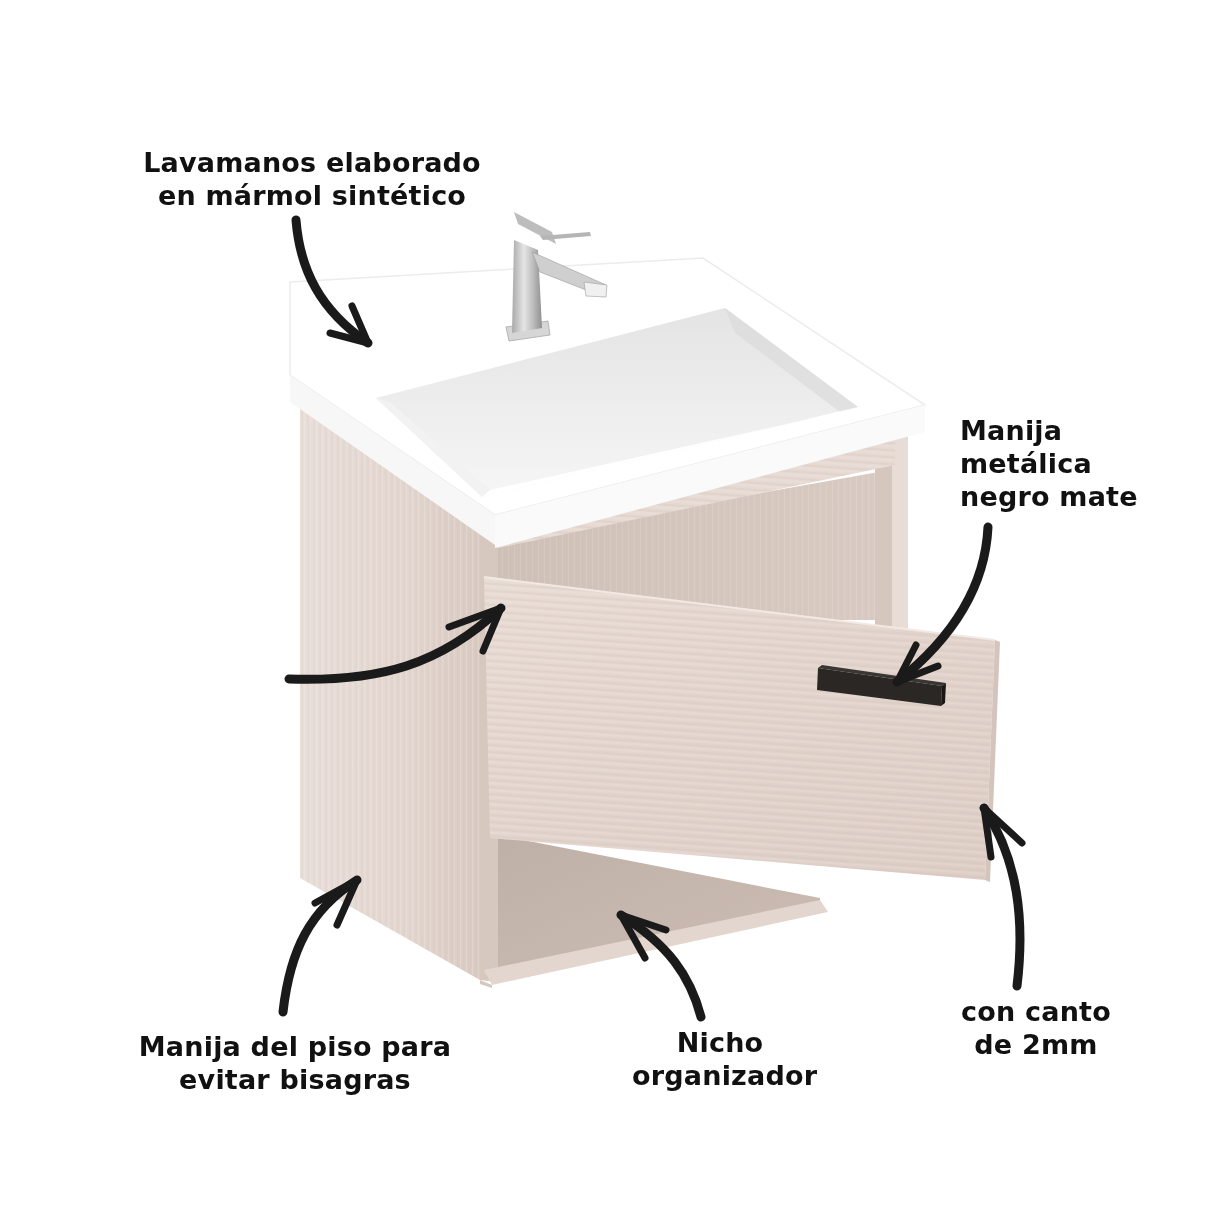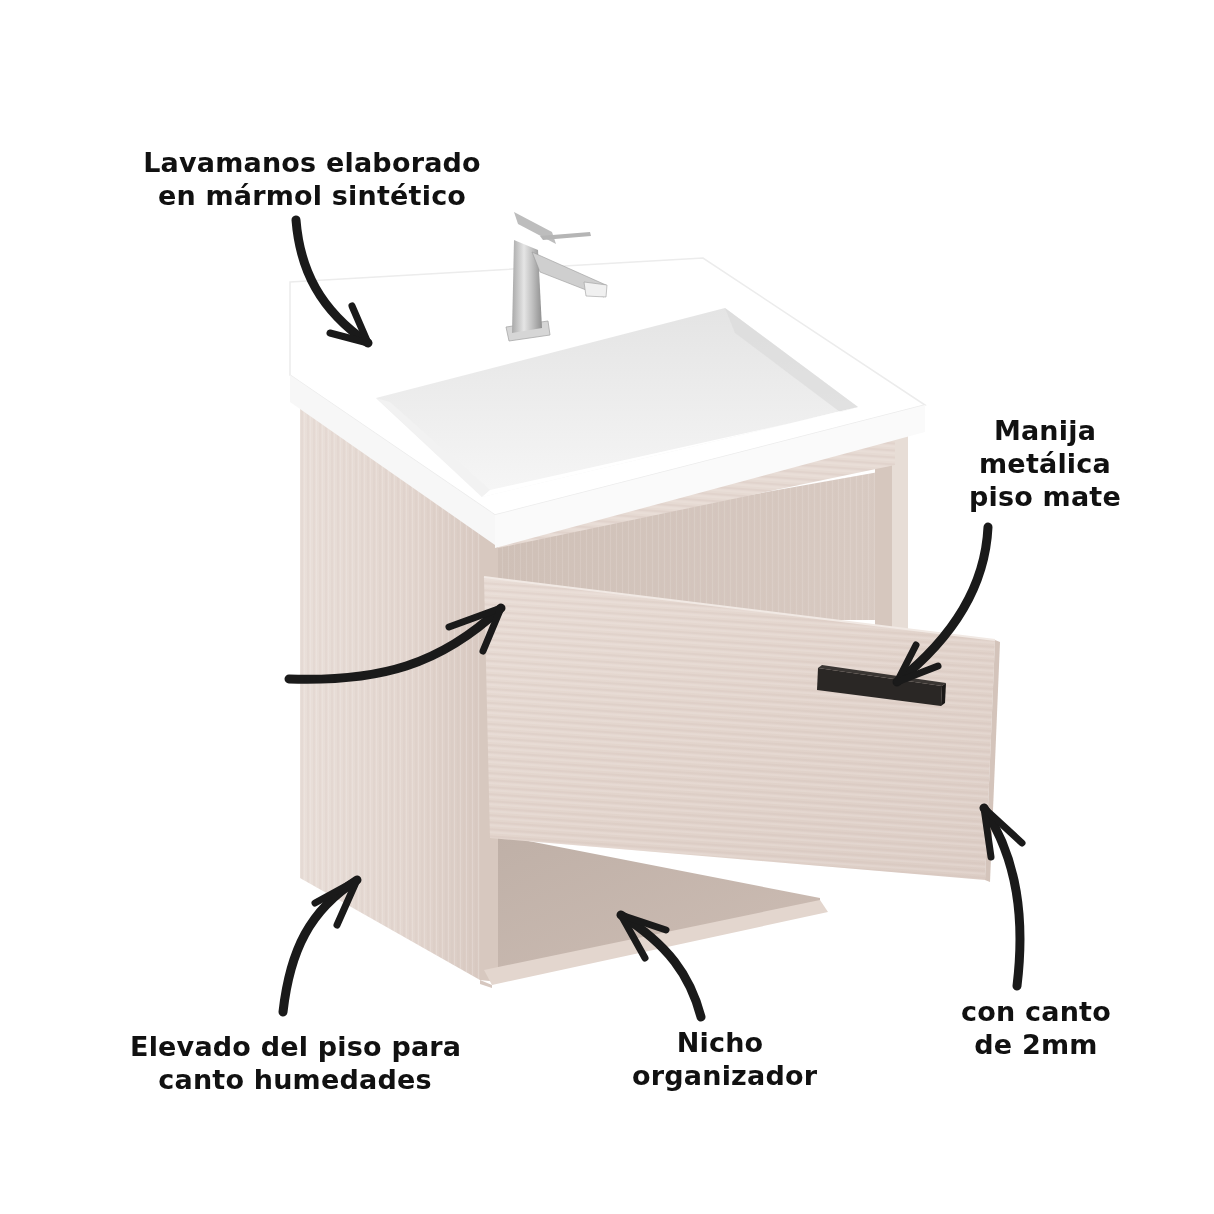--- a/index.html
+++ b/index.html
@@ -192,30 +192,30 @@
       <path d="M984,808 L991,857" stroke-width="7"></path>
       <path d="M984,808 L1022,843" stroke-width="7"></path>
     </g>
   </svg>
 
   <div class="label" style="left:108px; top:146px; width:378px;">
     <span>Lavamanos elaborado</span>
     <span>en mármol sintético</span>
   </div>
 
-  <div class="label" style="left:930px; top:414px; width:200px; text-align:center;">
+  <div class="label" style="left:930px; top:414px; width:200px; text-align:left;">
     <span>Manija</span>
     <span>metálica</span>
-    <span>piso mate</span>
+    <span>negro mate</span>
   </div>
 
 
   <div class="label" style="left:100px; top:1030px; width:360px;">
-    <span>Elevado del piso para</span>
-    <span>canto humedades</span>
+    <span>Manija del piso para</span>
+    <span>evitar bisagras</span>
   </div>
 
   <div class="label" style="left:602px; top:1026px; width:206px;">
     <span>Nicho</span>
     <span>organizador</span>
   </div>
 
   <div class="label" style="left:928px; top:995px; width:186px;">
     <span>con canto</span>
     <span>de 2mm</span>

